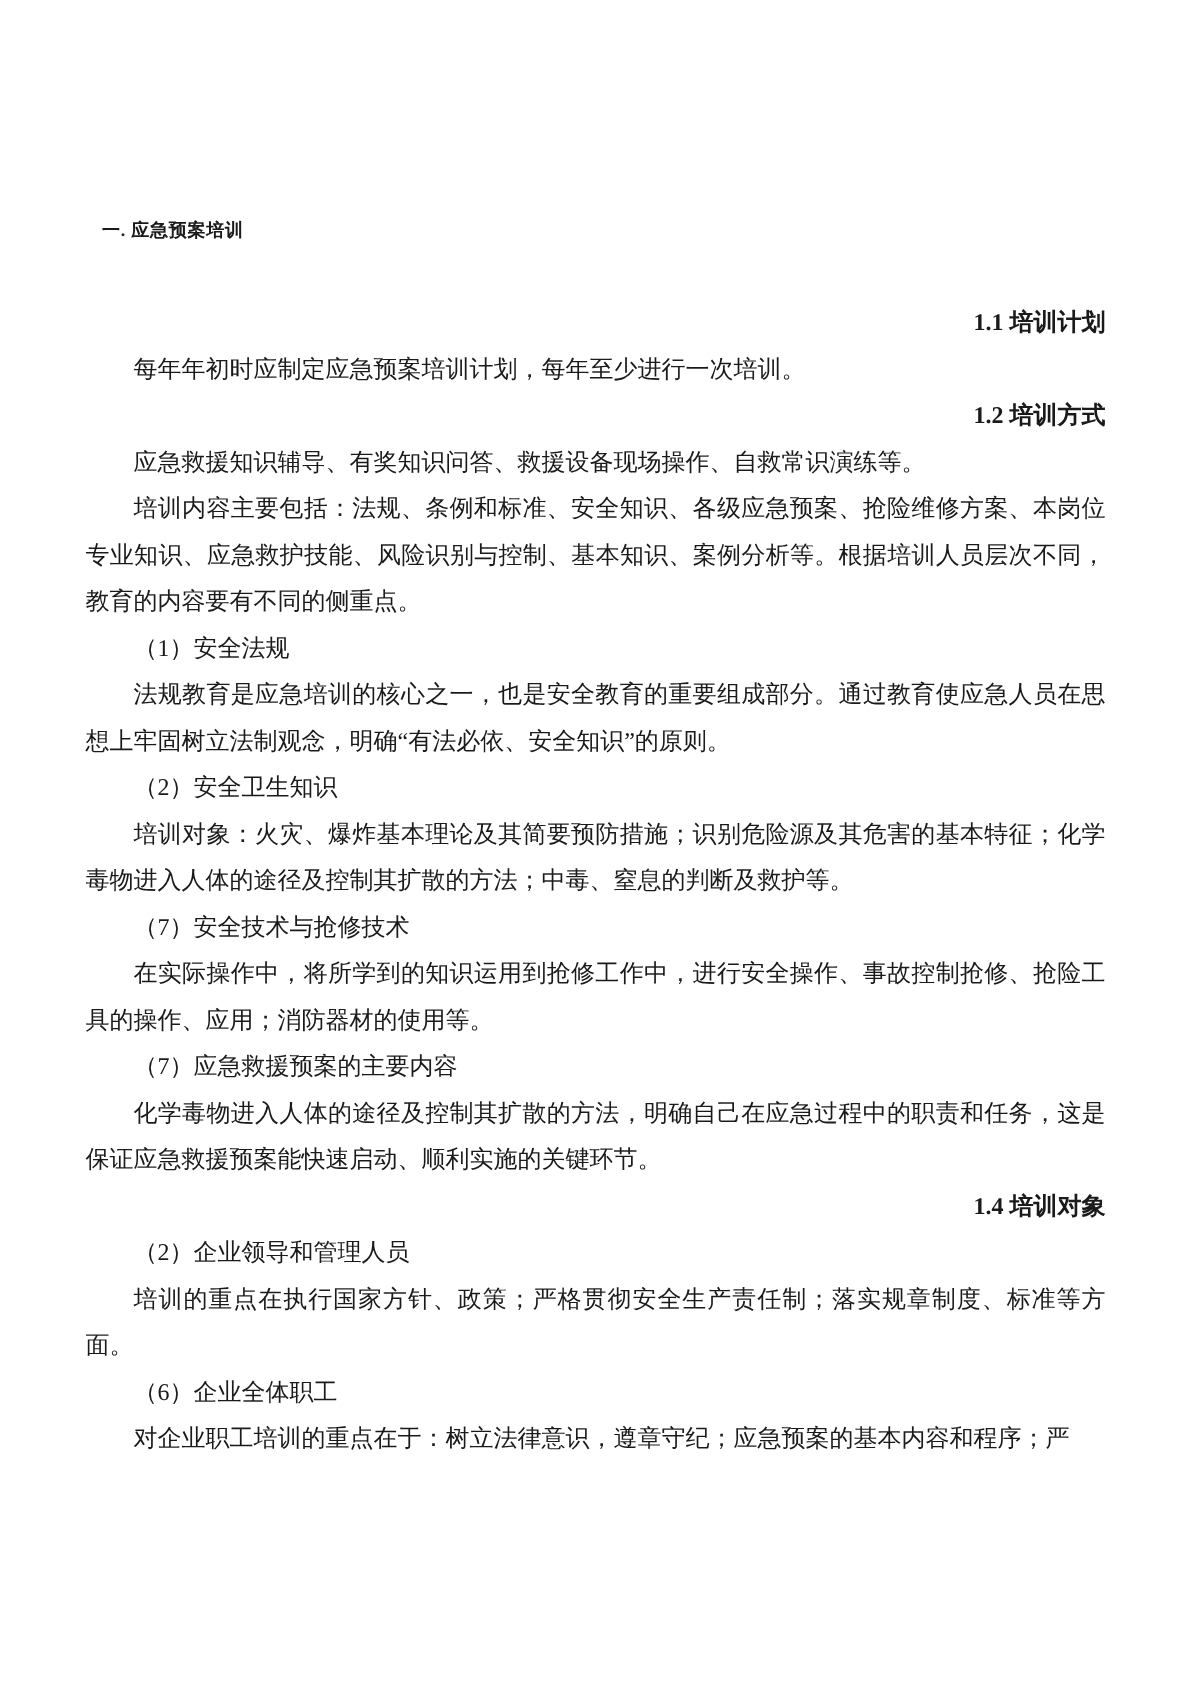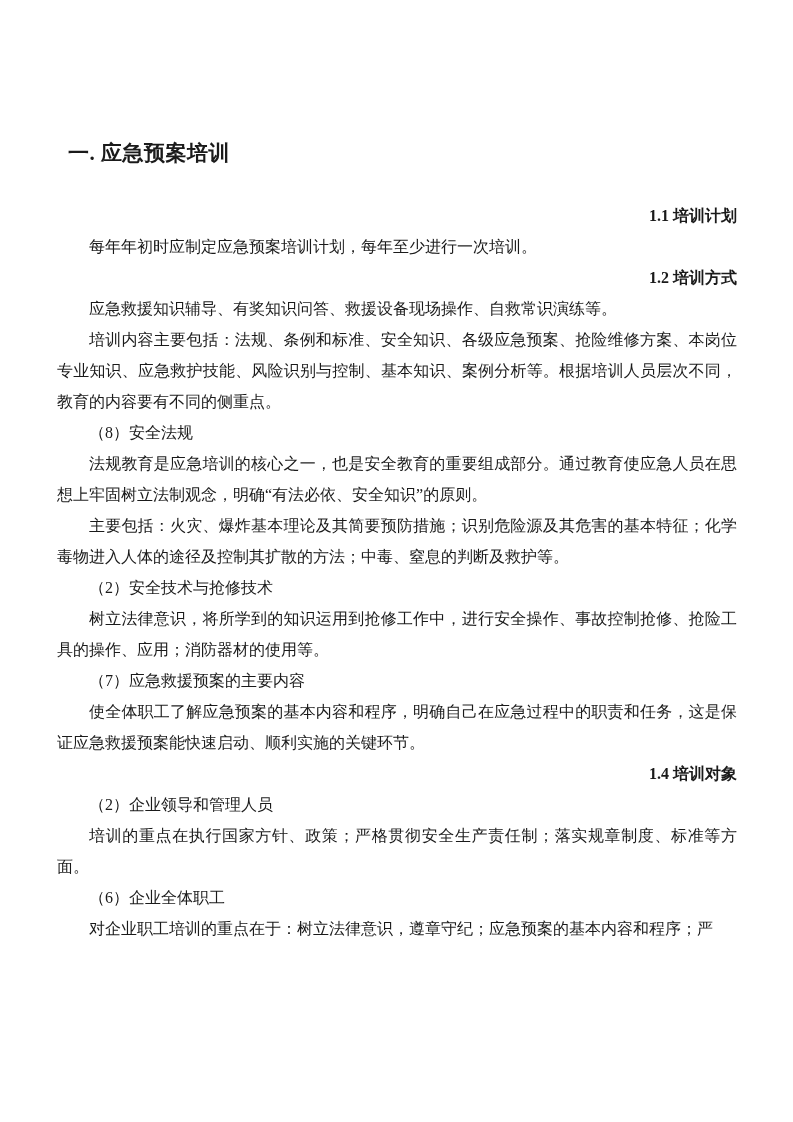--- a/index.html
+++ b/index.html
@@ -18,21 +18,21 @@
   }
   .content {
     position: absolute;
     left: 57px;
     top: 138px;
     width: 680px;
     font-size: 16px;
     line-height: 31px;
   }
   .doc-title {
-    font-size: 21px;
+    font-size: 12px;
     font-weight: bold;
     line-height: 31px;
     margin: 0 0 31px 11px;
     letter-spacing: 0.5px;
   }
   .content p {
     margin: 0;
     padding: 0;
   }
   .h {
@@ -57,30 +57,31 @@
     <h1 class="doc-title">一. 应急预案培训</h1>
 
     <p class="h">1.1 培训计划</p>
     <p class="para">每年年初时应制定应急预案培训计划，每年至少进行一次培训。</p>
 
     <p class="h">1.2 培训方式</p>
     <p class="para">应急救援知识辅导、有奖知识问答、救援设备现场操作、自救常识演练等。</p>
 
     <p class="para">培训内容主要包括：法规、条例和标准、安全知识、各级应急预案、抢险维修方案、本岗位专业知识、应急救护技能、风险识别与控制、基本知识、案例分析等。根据培训人员层次不同，教育的内容要有不同的侧重点。</p>
 
-    <p class="sub">（8）安全法规</p>
+    <p class="sub">（1）安全法规</p>
     <p class="para">法规教育是应急培训的核心之一，也是安全教育的重要组成部分。通过教育使应急人员在思想上牢固树立法制观念，明确“有法必依、安全知识”的原则。</p>
 
-    <p class="para">主要包括：火灾、爆炸基本理论及其简要预防措施；识别危险源及其危害的基本特征；化学毒物进入人体的途径及控制其扩散的方法；中毒、窒息的判断及救护等。</p>
+    <p class="sub">（2）安全卫生知识</p>
+    <p class="para">培训对象：火灾、爆炸基本理论及其简要预防措施；识别危险源及其危害的基本特征；化学毒物进入人体的途径及控制其扩散的方法；中毒、窒息的判断及救护等。</p>
 
-    <p class="sub">（2）安全技术与抢修技术</p>
-    <p class="para">树立法律意识，将所学到的知识运用到抢修工作中，进行安全操作、事故控制抢修、抢险工具的操作、应用；消防器材的使用等。</p>
+    <p class="sub">（7）安全技术与抢修技术</p>
+    <p class="para">在实际操作中，将所学到的知识运用到抢修工作中，进行安全操作、事故控制抢修、抢险工具的操作、应用；消防器材的使用等。</p>
 
     <p class="sub">（7）应急救援预案的主要内容</p>
-    <p class="para">使全体职工了解应急预案的基本内容和程序，明确自己在应急过程中的职责和任务，这是保证应急救援预案能快速启动、顺利实施的关键环节。</p>
+    <p class="para">化学毒物进入人体的途径及控制其扩散的方法，明确自己在应急过程中的职责和任务，这是保证应急救援预案能快速启动、顺利实施的关键环节。</p>
 
     <p class="h">1.4 培训对象</p>
 
     <p class="sub">（2）企业领导和管理人员</p>
     <p class="para">培训的重点在执行国家方针、政策；严格贯彻安全生产责任制；落实规章制度、标准等方面。</p>
 
     <p class="sub">（6）企业全体职工</p>
     <p class="para">对企业职工培训的重点在于：树立法律意识，遵章守纪；应急预案的基本内容和程序；严</p>
 
   </div>

